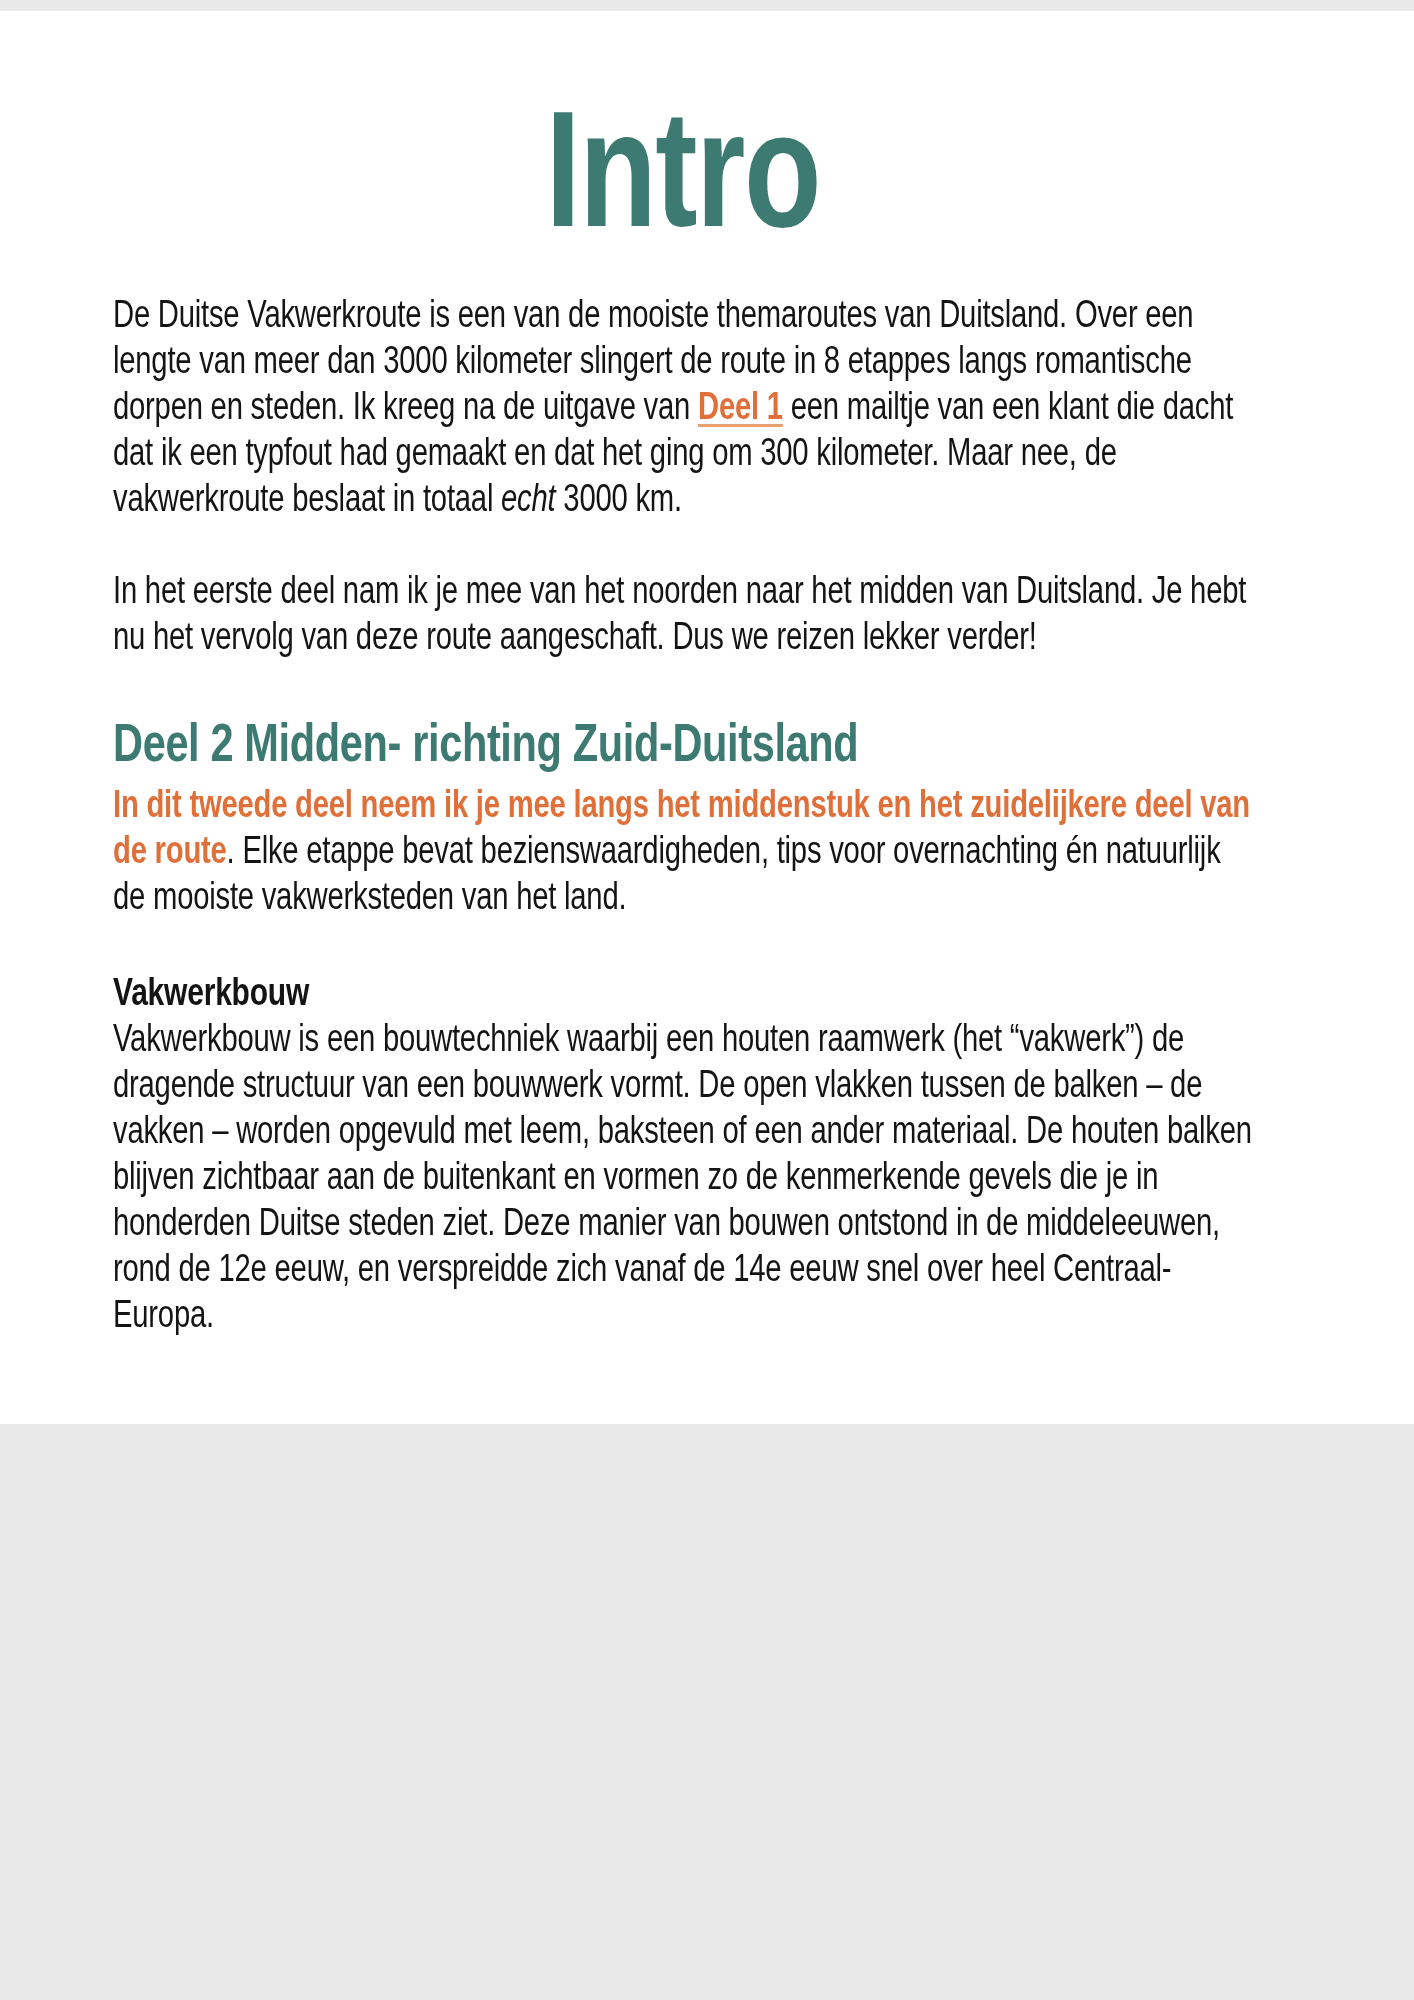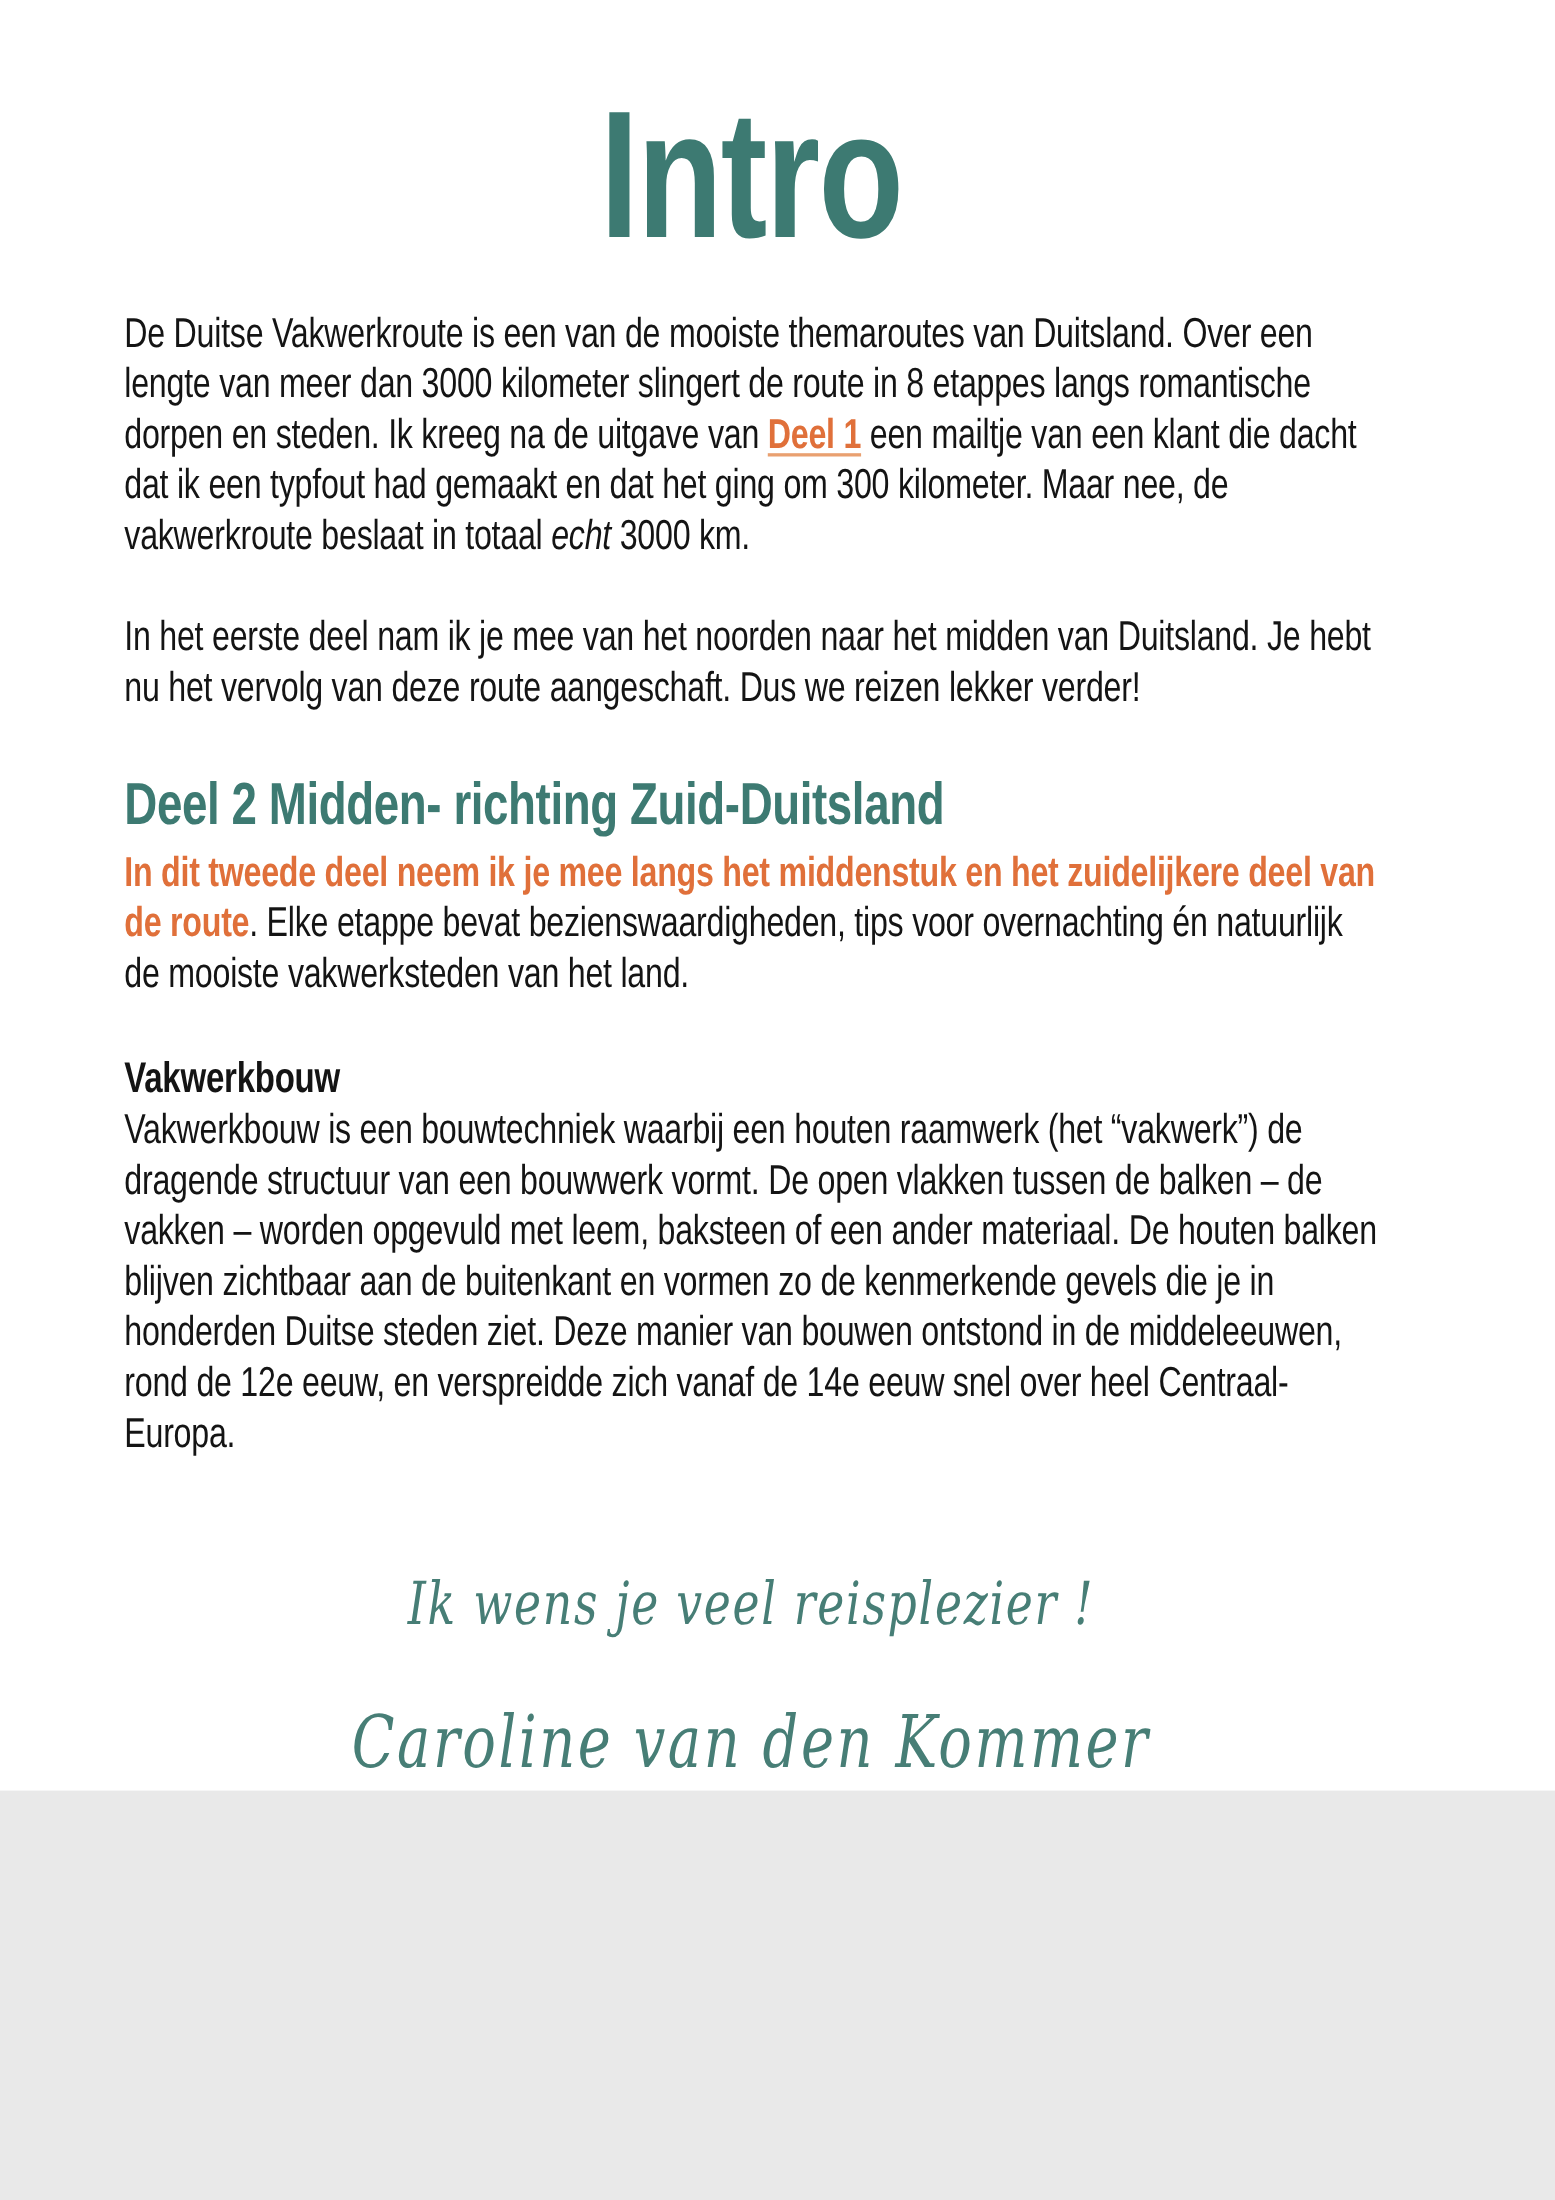--- a/index.html
+++ b/index.html
@@ -1,19 +1,19 @@
 <!DOCTYPE html>
 <html><head>
 <meta charset="utf-8">
 <style>
   html,body{margin:0;padding:0;background:#e9e9e9;}
   .page{
     position:relative;
-    width:1414px;height:1628px;
-    margin:0 auto;
+    width:1414px;height:1413px;
+    margin:11px auto;
     background:#ffffff;
     font-family:"Liberation Sans", sans-serif;
     color:#141414;
     overflow:hidden;
   }
   
   .content{
     position:absolute;
     left:113px;top:0;
     width:1480px;

